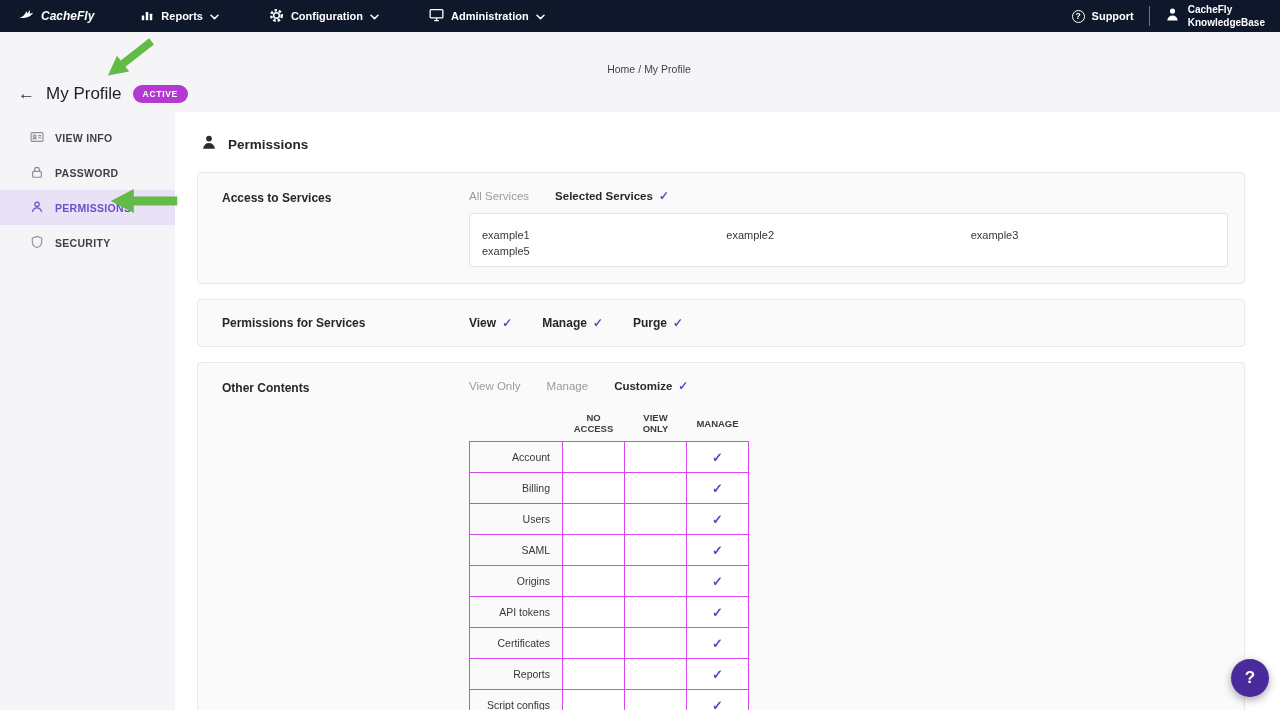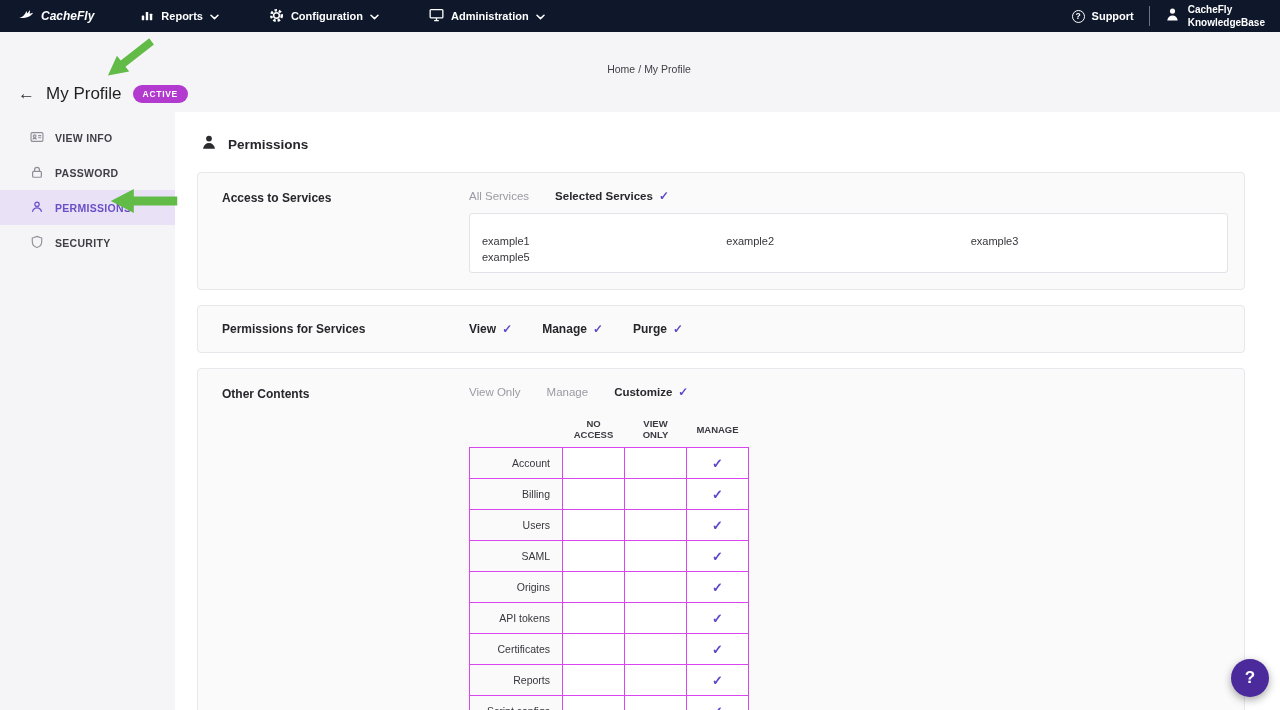--- a/index.html
+++ b/index.html
@@ -43,21 +43,21 @@
 
   
   .card { background:#fafafb; border:1px solid #e7e7ec; border-radius:4px; display:flex; padding:16px 16px 16px 24px; margin-bottom:15px; }
   .card-label { width:247px; flex-shrink:0; font-size:12px; font-weight:700; padding-top:2px; }
   .card-content { flex:1; }
   .tabs { display:flex; align-items:center; gap:26px; font-size:11.5px; margin-bottom:10px; }
   .tab { color:#9a9aa2; cursor:pointer; }
   .tab.selected { color:#28282e; font-weight:700; }
   .check { color:#5a49c8; font-weight:700; margin-left:6px; font-size:12px; }
 
-  .services-box { background:#fff; border:1px solid #e2e2e8; border-radius:3px; padding:20px 12px 7px; display:grid; grid-template-columns:1fr 1fr 1fr; row-gap:1px; font-size:11px; line-height:15px; color:#36363c; }
+  .services-box { background:#fff; border:1px solid #e2e2e8; border-radius:3px; padding:14px 12px 7px; display:grid; grid-template-columns:1fr 1fr 1fr; row-gap:1px; font-size:11px; line-height:15px; color:#36363c; }
 
   .card.single { align-items:flex-end; }
   .card.single .card-label { padding-top:0; }
   .perm-options { display:flex; align-items:center; gap:30px; font-size:12px; font-weight:700; }
   .perm-option { cursor:pointer; }
 
   .card.tall { min-height:560px; margin-bottom:0; }
 
   
   .pt-table { border-collapse:collapse; margin-top:9px; }

